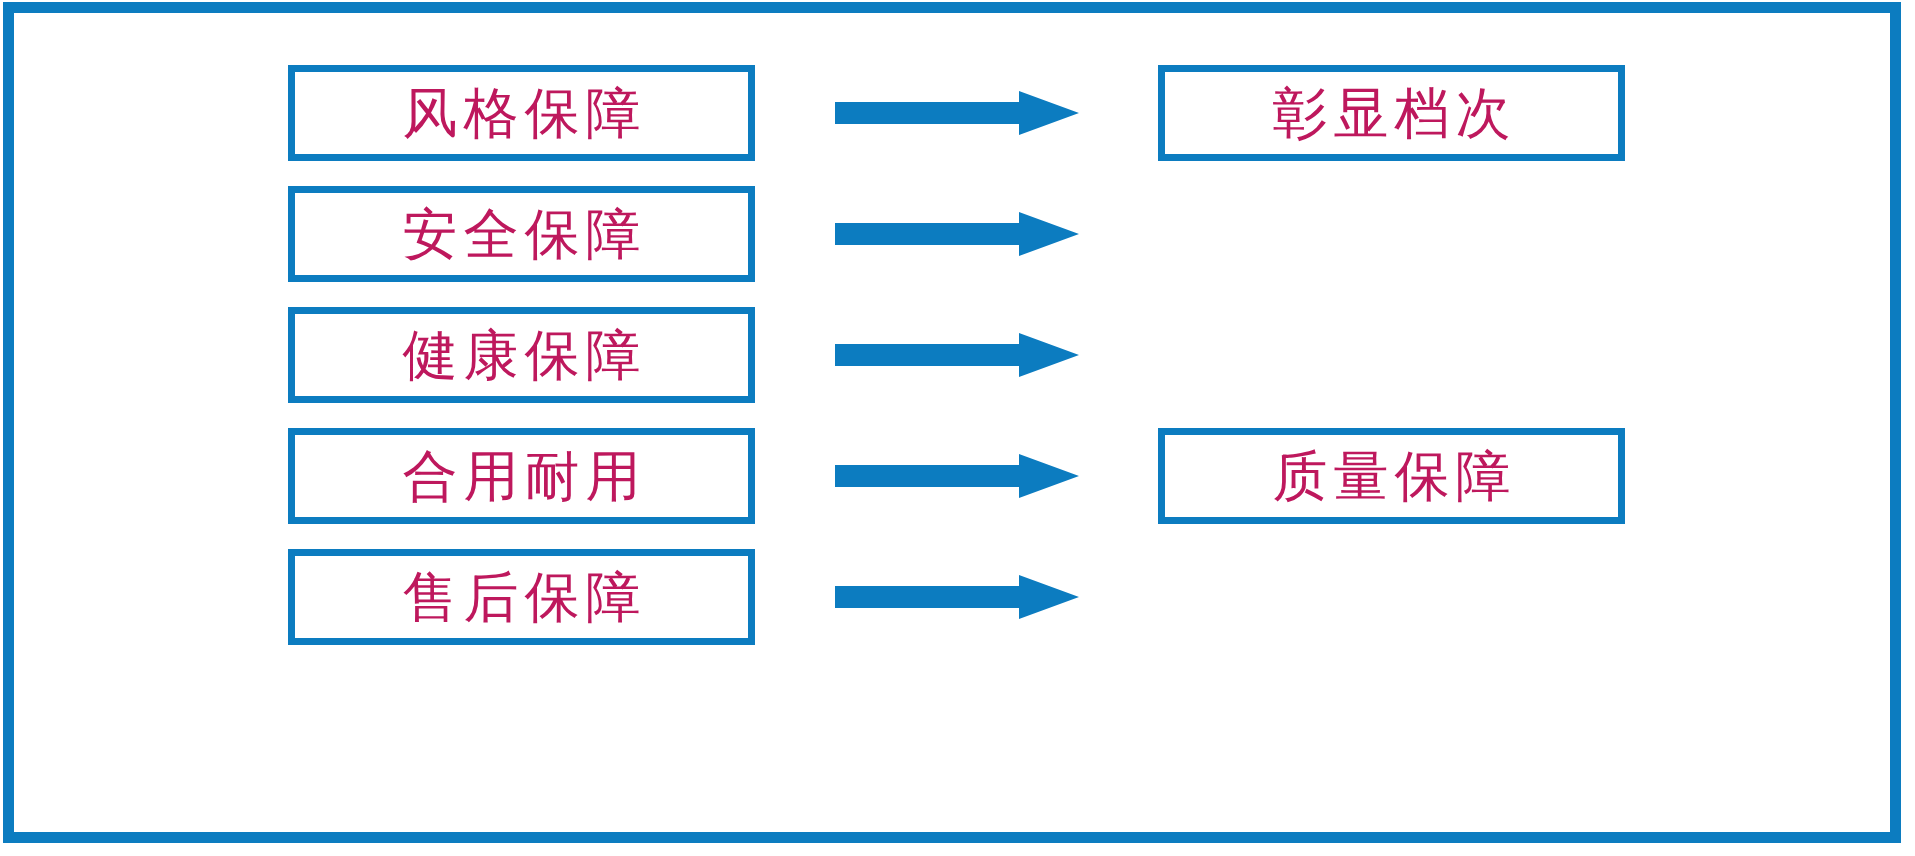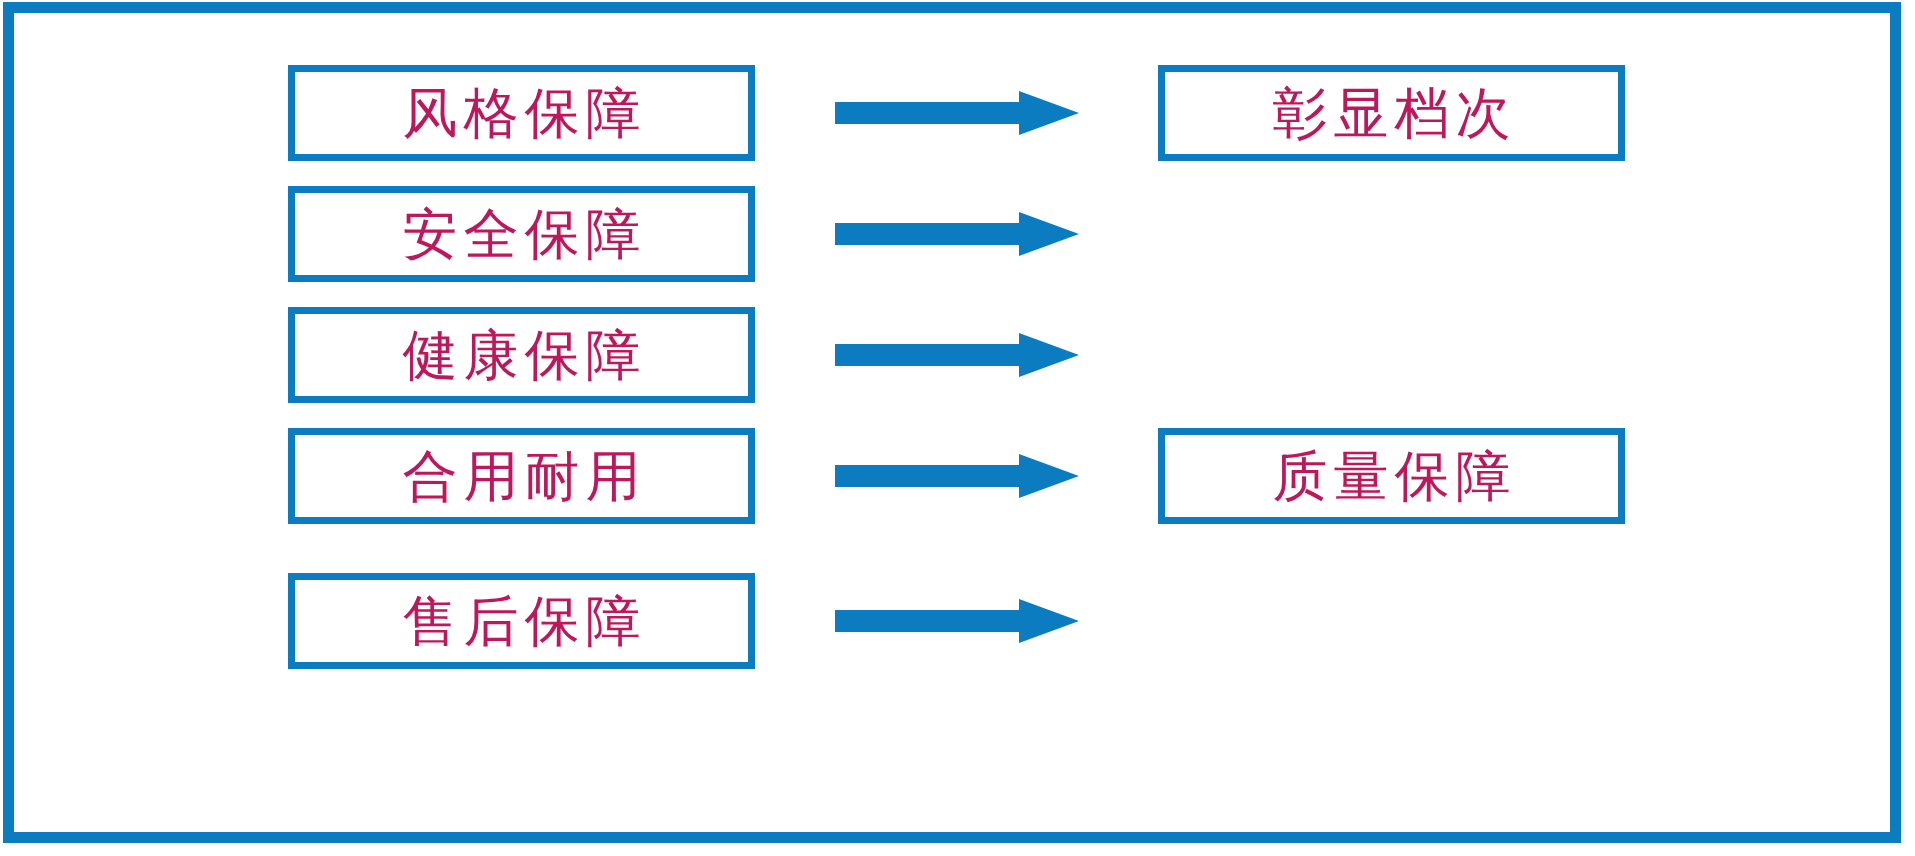--- a/index.html
+++ b/index.html
@@ -118,21 +118,21 @@
     <div class="arrow">
       <svg width="244" height="44" viewBox="0 0 244 44" xmlns="http://www.w3.org/2000/svg">
         <polygon points="0,11 184,11 184,0 244,22 184,44 184,33 0,33" fill="#0C7CC0"></polygon>
       </svg>
     </div>
     <div class="pair-box right">
       <span class="box-label">质量保障</span>
     </div>
   </div>
 
-  <div class="row" style="top:573px;">
+  <div class="row" style="top:549px;">
     <div class="pair-box left">
       <span class="box-label">售后保障</span>
     </div>
     <div class="arrow">
       <svg width="244" height="44" viewBox="0 0 244 44" xmlns="http://www.w3.org/2000/svg">
         <polygon points="0,11 184,11 184,0 244,22 184,44 184,33 0,33" fill="#0C7CC0"></polygon>
       </svg>
     </div>
   </div>
 

